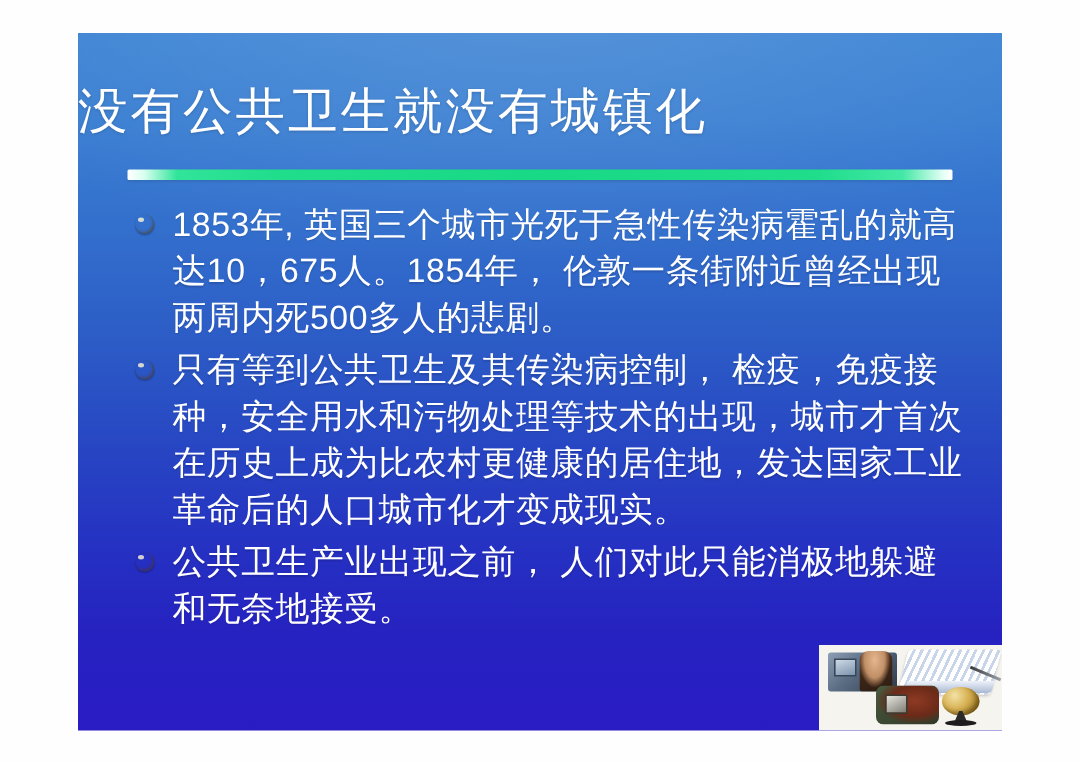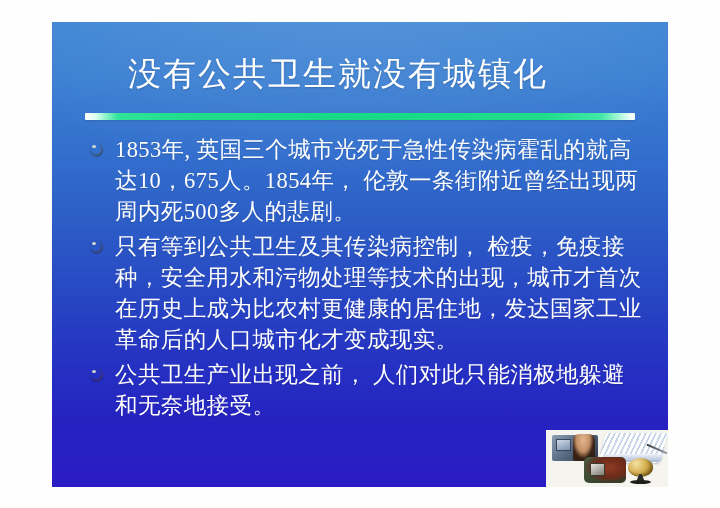--- a/index.html
+++ b/index.html
@@ -50,21 +50,21 @@
       radial-gradient(120% 70% at 50% -10%, rgba(255,255,255,0.14) 0%, rgba(255,255,255,0.0) 62%);
     pointer-events: none;
   }
 
   
   #title-block {
     position: absolute;
     left: 0;
     top: 34px;
     width: 496px;
-    text-align: right;
+    text-align: left;
   }
   #slide-title {
     color: #ffffff;
     font-family: "DejaVu Serif", "Liberation Serif", serif;
     font-size: 33px;
     font-weight: normal;
     letter-spacing: 2px;
     line-height: 1.1;
     margin: 0;
     text-shadow: 0 1px 2px rgba(0,0,0,0.18);
@@ -100,21 +100,21 @@
     width: 556px;
     margin: 0;
     padding: 0;
     list-style: none;
   }
   .bullet-item {
     position: relative;
     padding-left: 27px;
     margin: 0 0 4px 0;
     color: #ffffff;
-    font-family: Liberation Serif, serif;
+    font-family: Liberation Sans, sans-serif;
     font-size: 22.5px;
     line-height: 31px;
     letter-spacing: 0.4px;
     text-shadow: 0 1px 1px rgba(0,0,0,0.14);
   }
   .bullet-item:last-child { margin-bottom: 0; }
 
   .bullet-marker {
     position: absolute;
     left: 2px;

